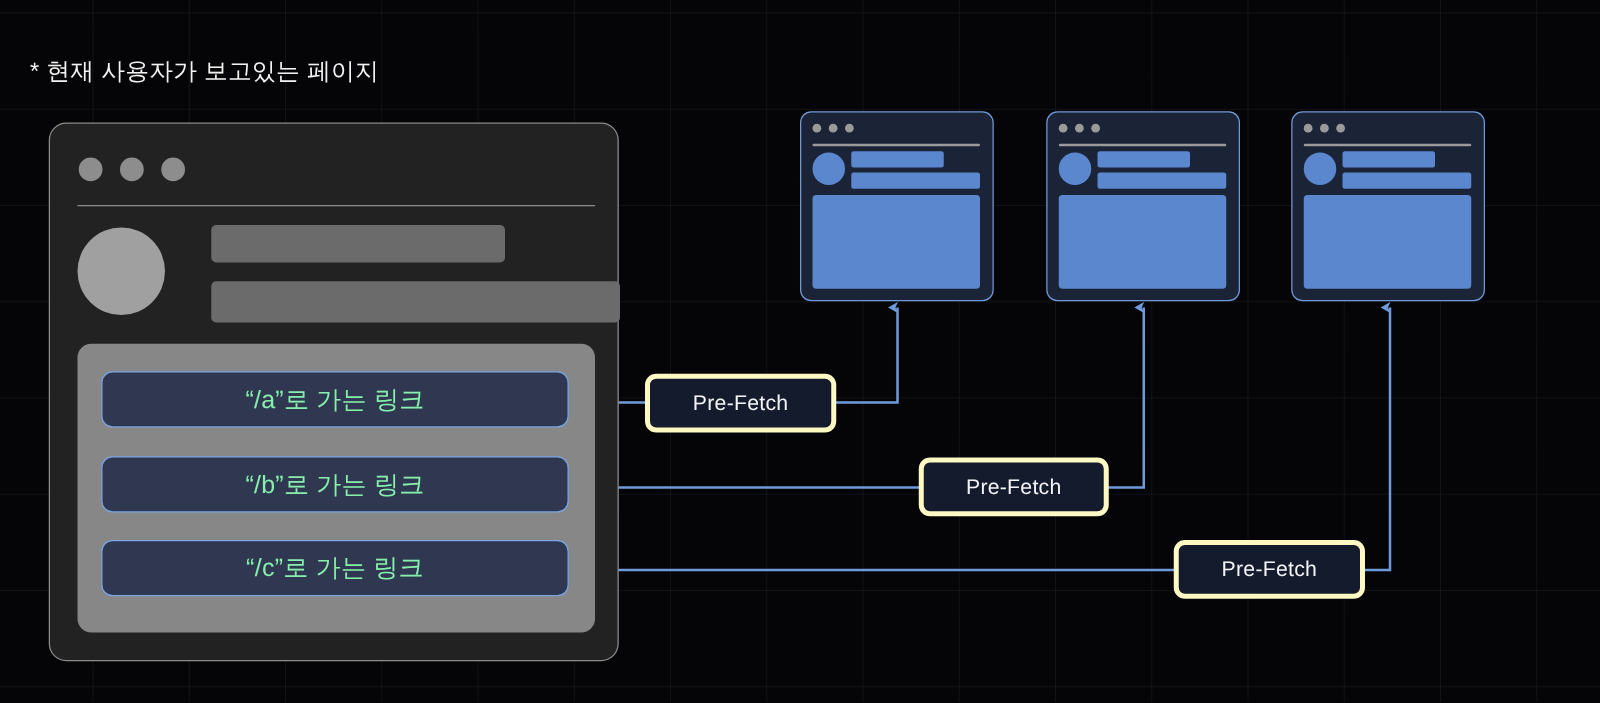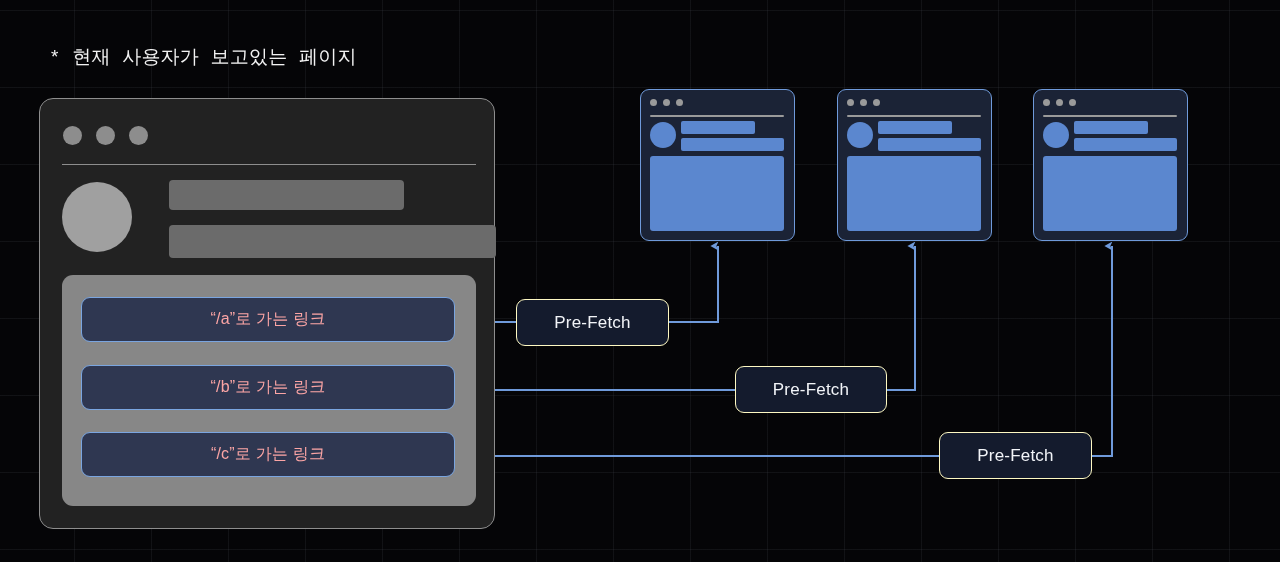--- a/index.html
+++ b/index.html
@@ -25,29 +25,28 @@
       linear-gradient(to bottom, rgba(150,160,180,0.085) 1px, transparent 1px);
     background-size: 77px 77px;
     background-position: -3px 10px;
     pointer-events: none;
     z-index: 0;
   }
 
   
   #page-title {
     position: absolute;
-    left: 49px;
+    left: 24px;
     top: 44px;
     font-size: 19px;
     line-height: 28px;
     color: #f2f2f2;
     letter-spacing: .2px;
     white-space: nowrap;
     z-index: 5;
-    font-family: Liberation Mono, monospace;
   }
 
   
   #connectors {
     position: absolute;
     left: 0; top: 0;
     width: 1280px; height: 562px;
     z-index: 2;
     pointer-events: none;
   }
@@ -121,38 +120,38 @@
   }
 
   .link-row {
     position: absolute;
     left: 19px;
     width: 374px;
     height: 45px;
     background: #2f3751;
     border: 1px solid #7aa5e0;
     border-radius: 9px;
-    color: #fca5a5;
-    font-size: 16px;
+    color: #86efac;
+    font-size: 20px;
     display: flex;
     align-items: center;
     justify-content: center;
     letter-spacing: .2px;
     white-space: nowrap;
   }
   #link-row-a { top: 22px; }
   #link-row-b { top: 90px; }
   #link-row-c { top: 157px; }
 
   
   .prefetch-badge {
     position: absolute;
     height: 47px;
     background: #141b2d;
-    border: 1px solid #fef9c3;
+    border: 4px solid #fef9c3;
     border-radius: 9px;
     color: #f2f4f8;
     font-size: 17px;
     display: flex;
     align-items: center;
     justify-content: center;
     letter-spacing: .2px;
     white-space: nowrap;
     z-index: 4;
   }

